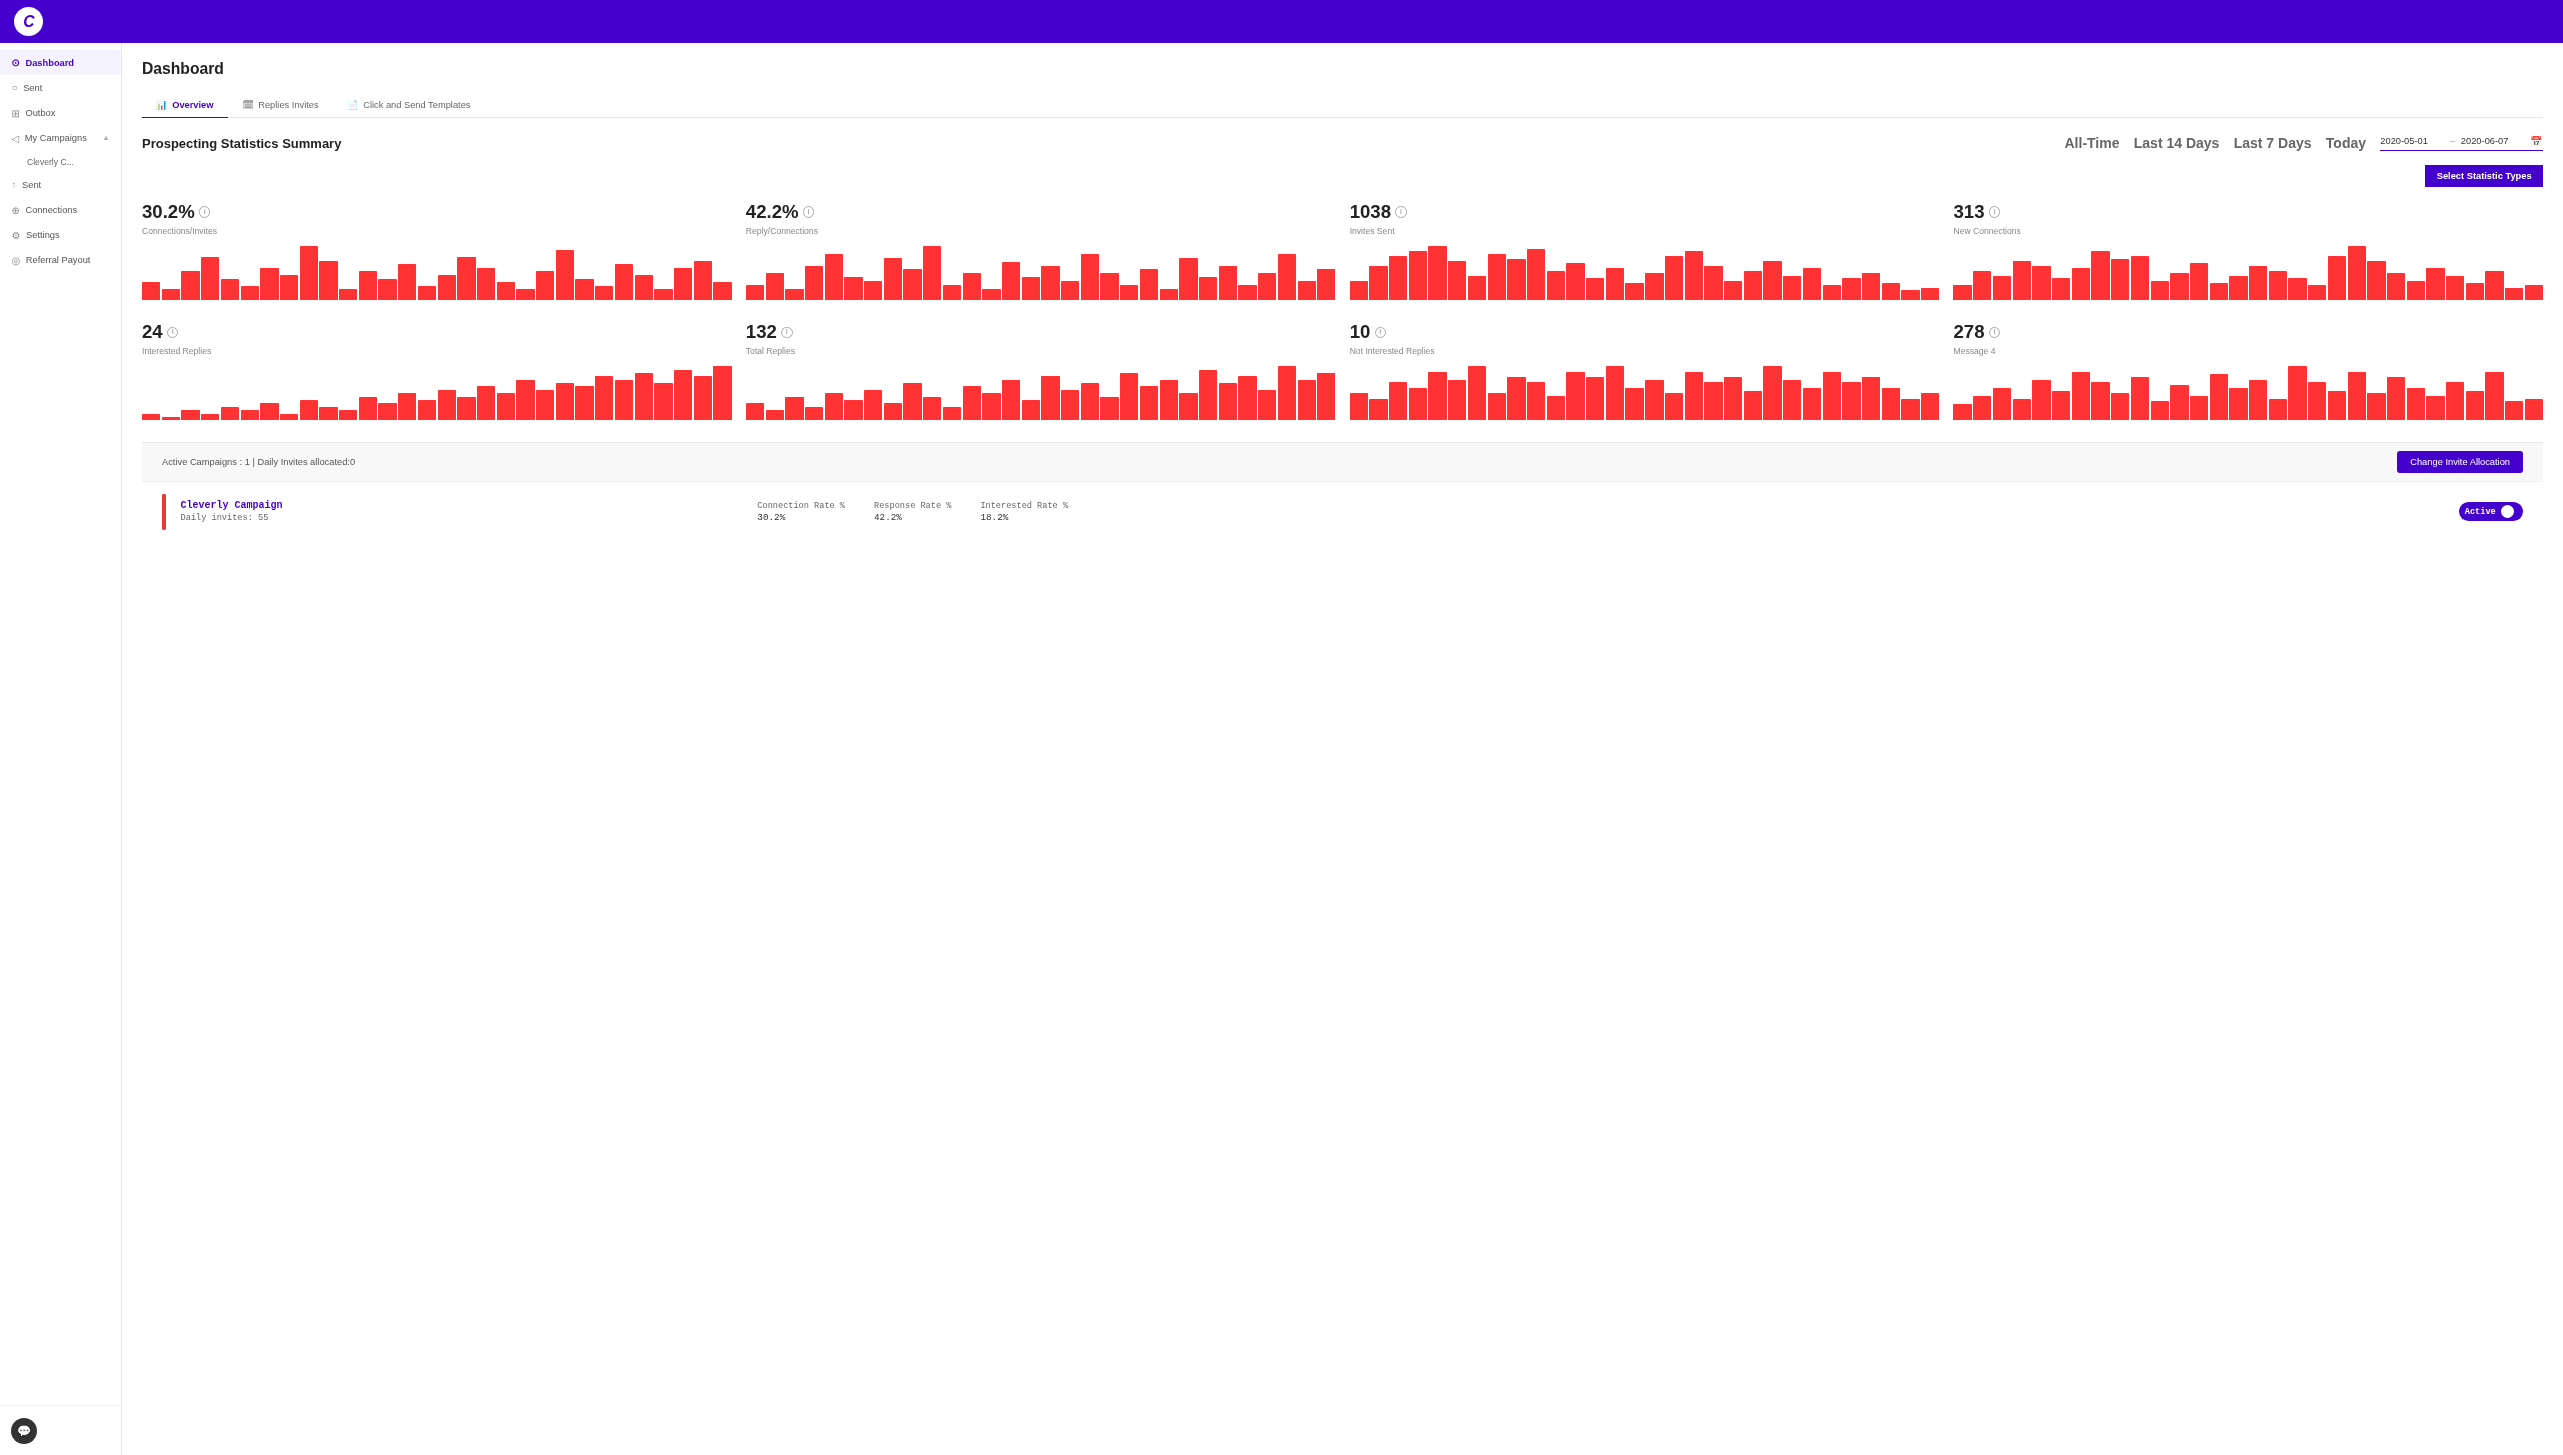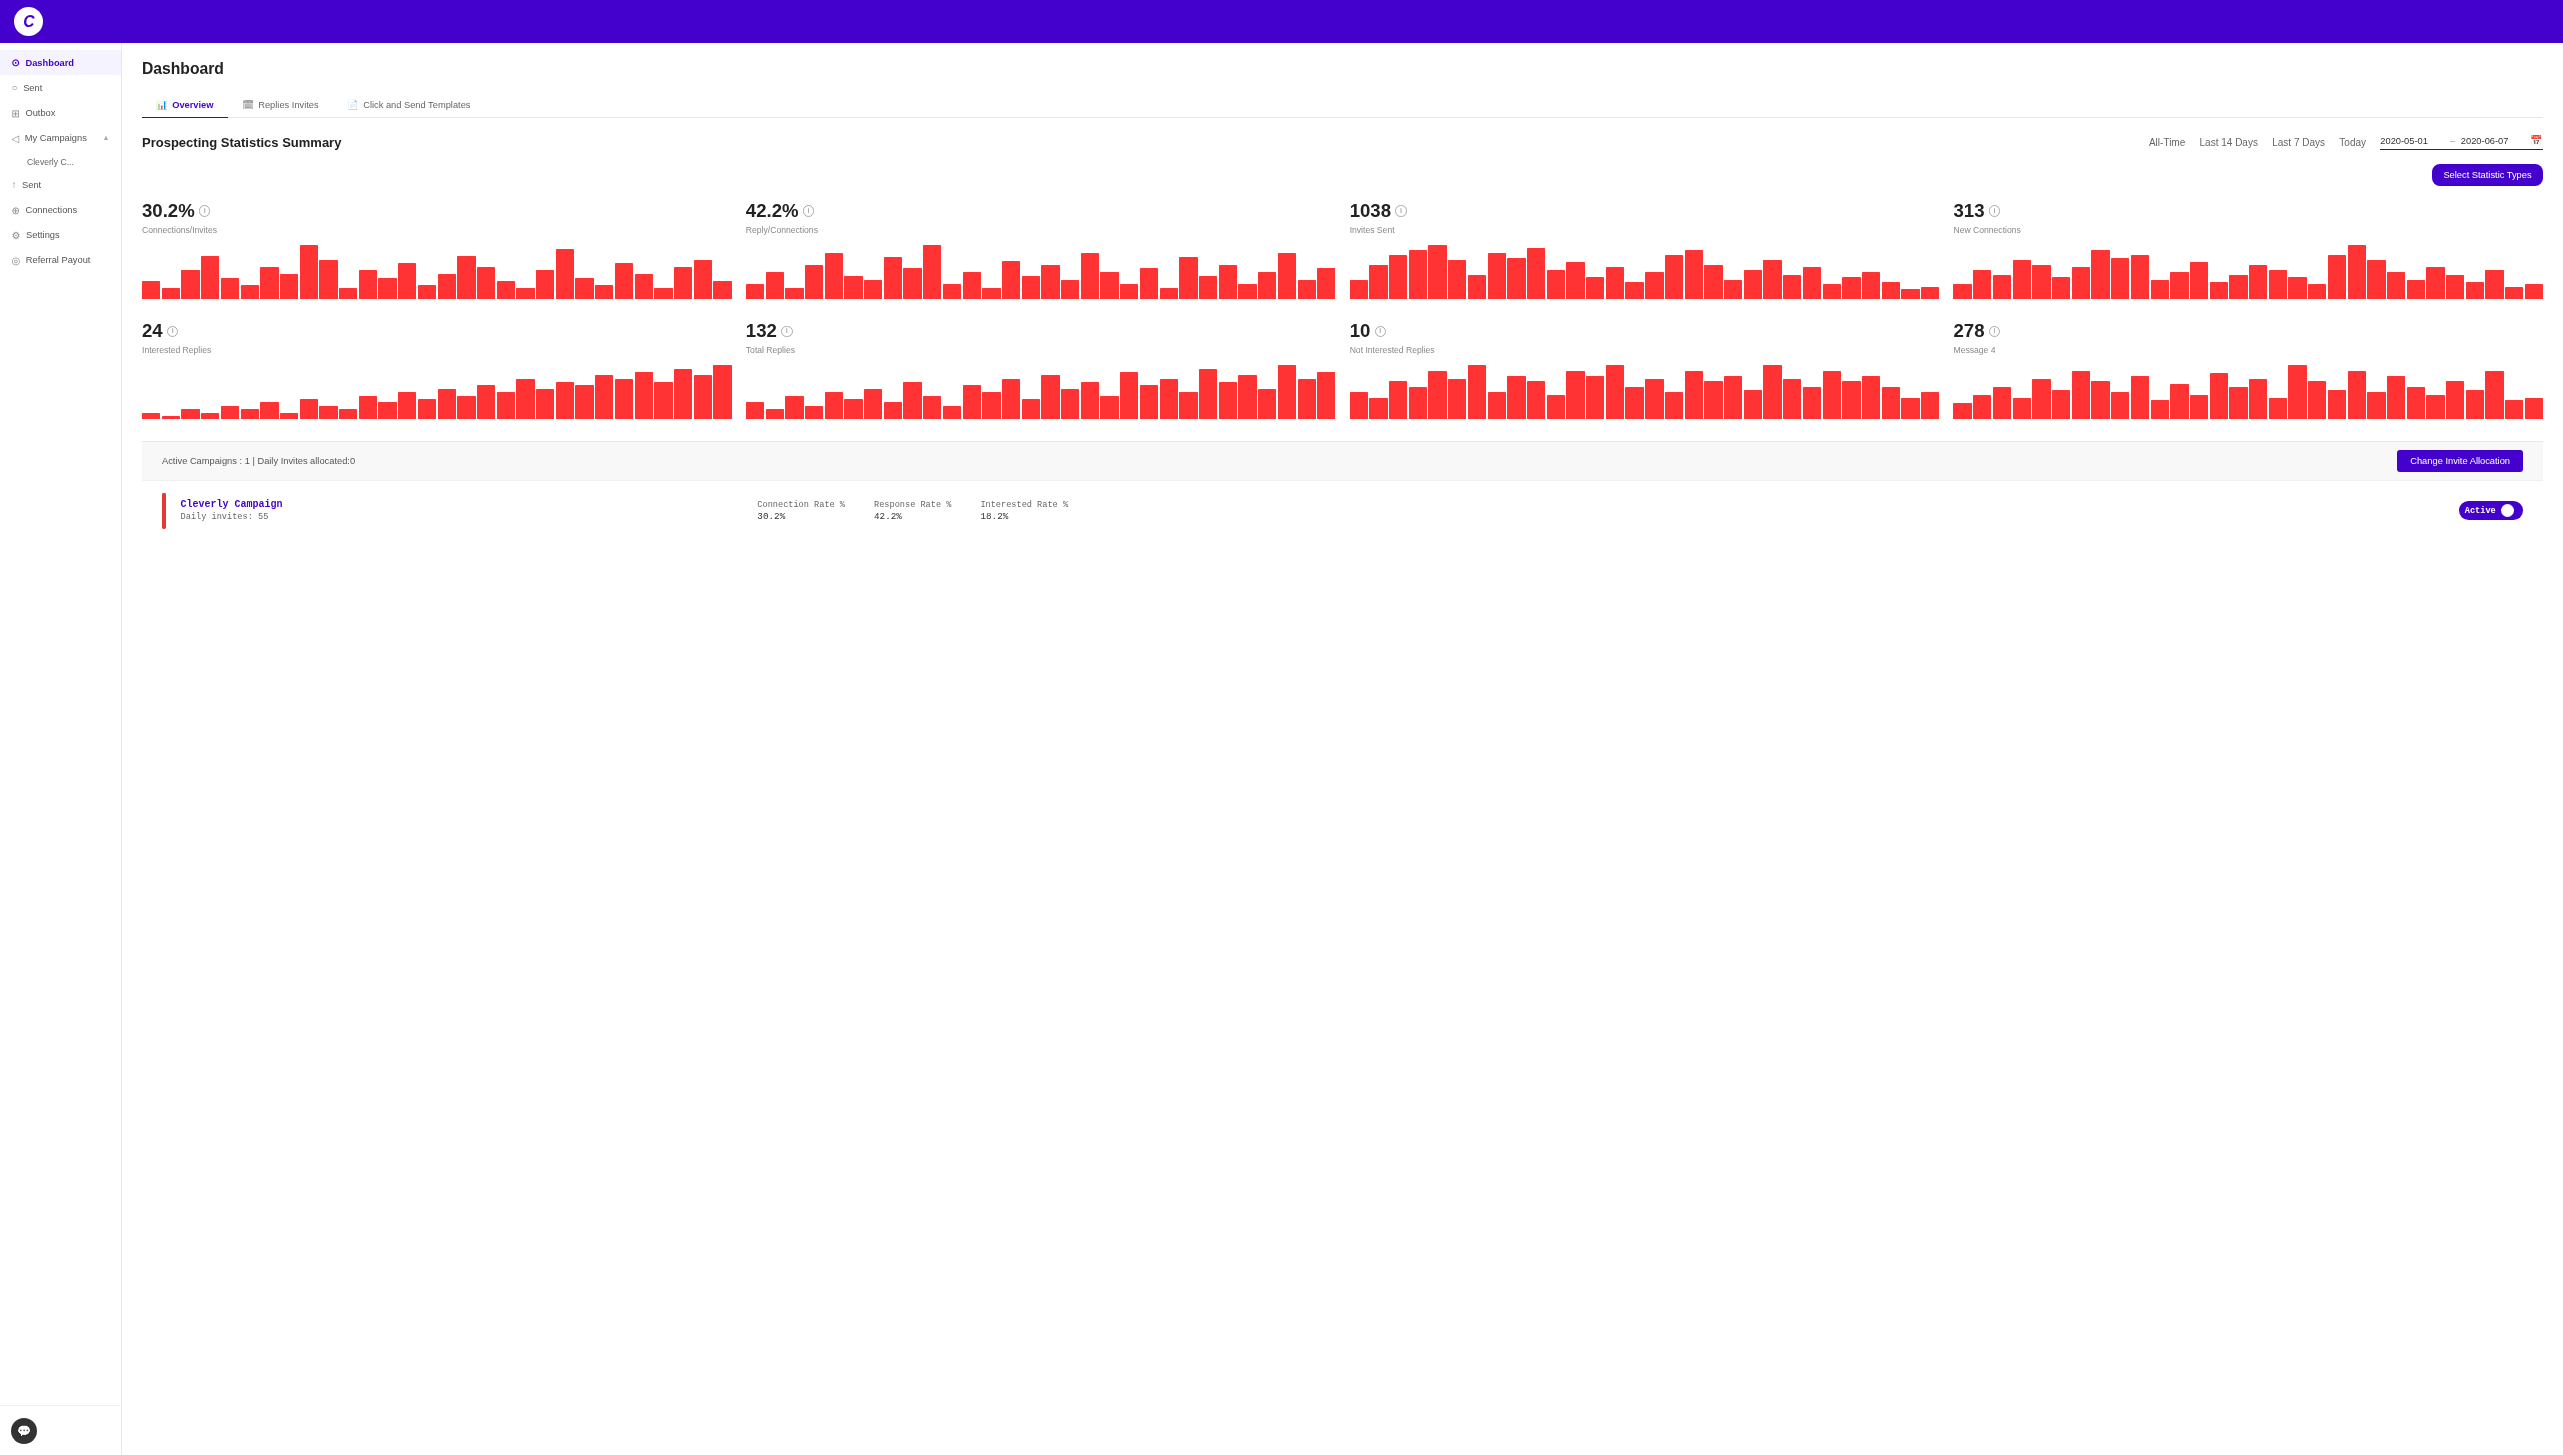--- a/index.html
+++ b/index.html
@@ -126,23 +126,24 @@
       color: #222;
     }
 
     .stats-filters {
       display: flex;
       align-items: center;
       gap: 14.3px;
     }
 
     .filter-option {
-      font-size: 10px;
+      font-size: 14px;
       color: #666;
       cursor: pointer;
+      font-weight: bold;
     }
 
     .date-range {
       display: flex;
       align-items: center;
       gap: 5.7px;
       border-bottom: 1.4px solid #4400cc;
       padding-bottom: 2.9px;
     }
 
@@ -157,24 +158,24 @@
 
     .date-separator { color: #999; font-size: 9.3px; }
 
     .date-icon { color: #999; font-size: 10px; cursor: pointer; }
 
     .select-stat-btn {
       background: #4400cc;
       color: white;
       border: none;
       padding: 5.7px 11.4px;
-      border-radius: 8px;
+      border-radius: 0;
       font-size: 9.3px;
       cursor: pointer;
-      font-weight: 400;
+      font-weight: 700;
     }
 
     .stats-grid {
       display: grid;
       grid-template-columns: repeat(4, 1fr);
       gap: 14.3px;
       margin-bottom: 21.4px;
     }
 
     .stat-card {

